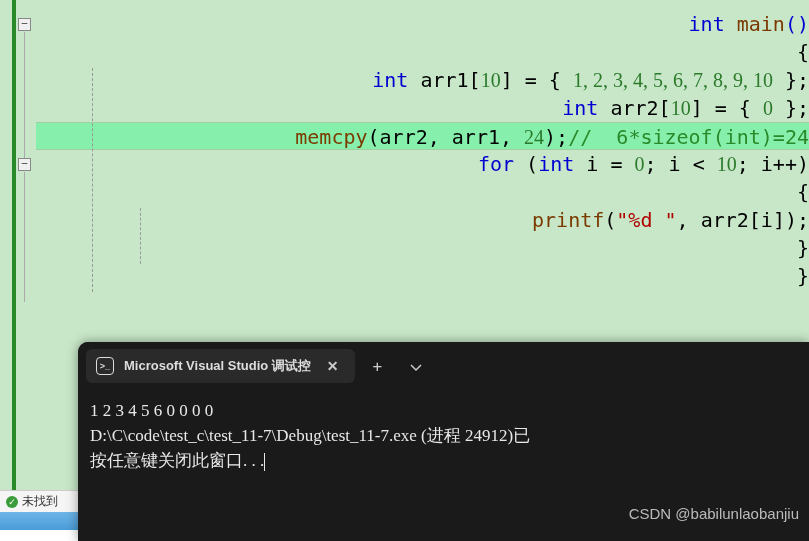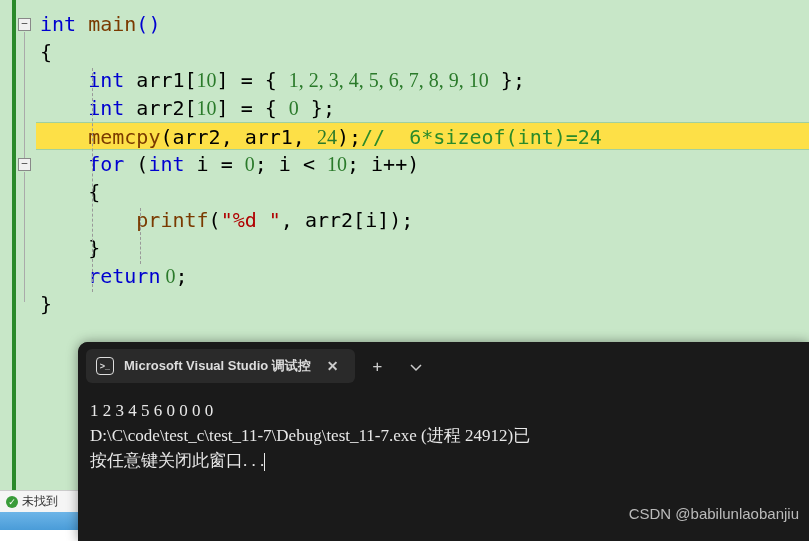--- a/index.html
+++ b/index.html
@@ -51,23 +51,24 @@
       flex: 1;
       padding-top: 10px;
       font-size: 20px;
       line-height: 28px;
       position: relative;
     }
     .code-line {
       white-space: pre;
       height: 28px;
       padding-left: 4px;
+      text-align: right;
     }
     .highlighted {
-      background: #fde047;
+      background: #86efac;
       border-top: 1px solid #a0d0a0;
       border-bottom: 1px solid #a0d0a0;
     }
     .kw { color: #0000d0; }
     .fn { color: #7a3a00; }
     .num { color: #2a7a2a; font-family: Liberation Serif, serif; }
     .str { color: #b00000; }
     .cmt { color: #2a8a2a; }
     .paren { color: #0000d0; }
     .indent-guide {
@@ -203,21 +204,20 @@
 
     <div class="code-line"><span class="kw">int</span><span class="fn"> main</span><span class="paren">()</span></div>
     <div class="code-line"><span>{</span></div>
     <div class="code-line"><span>    </span><span class="kw">int</span><span> arr1[</span><span class="num">10</span><span>] = { </span><span class="num">1, 2, 3, 4, 5, 6, 7, 8, 9, 10</span><span> };</span></div>
     <div class="code-line"><span>    </span><span class="kw">int</span><span> arr2[</span><span class="num">10</span><span>] = { </span><span class="num">0</span><span> };</span></div>
     <div class="code-line highlighted"><span>    </span><span class="fn">memcpy</span><span>(arr2, arr1, </span><span class="num">24</span><span>);</span><span class="cmt">//  6*sizeof(int)=24</span></div>
     <div class="code-line"><span>    </span><span class="kw">for</span><span> (</span><span class="kw">int</span><span> i = </span><span class="num">0</span><span>; i &lt; </span><span class="num">10</span><span>; i++)</span></div>
     <div class="code-line"><span>    {</span></div>
     <div class="code-line"><span>        </span><span class="fn">printf</span><span>(</span><span class="str">"%d "</span><span>, arr2[i]);</span></div>
     <div class="code-line"><span>    }</span></div>
-    <div class="code-line"><span>    </span><span class="kw">return</span><span class="num"> 0</span><span>;</span></div>
     <div class="code-line"><span>}</span></div>
   </div>
 </div>
 
 <div class="status-bar">
   <div class="status-icon">✓</div>
   <span>未找到</span>
 </div>
 <div class="blue-strip"></div>
 

